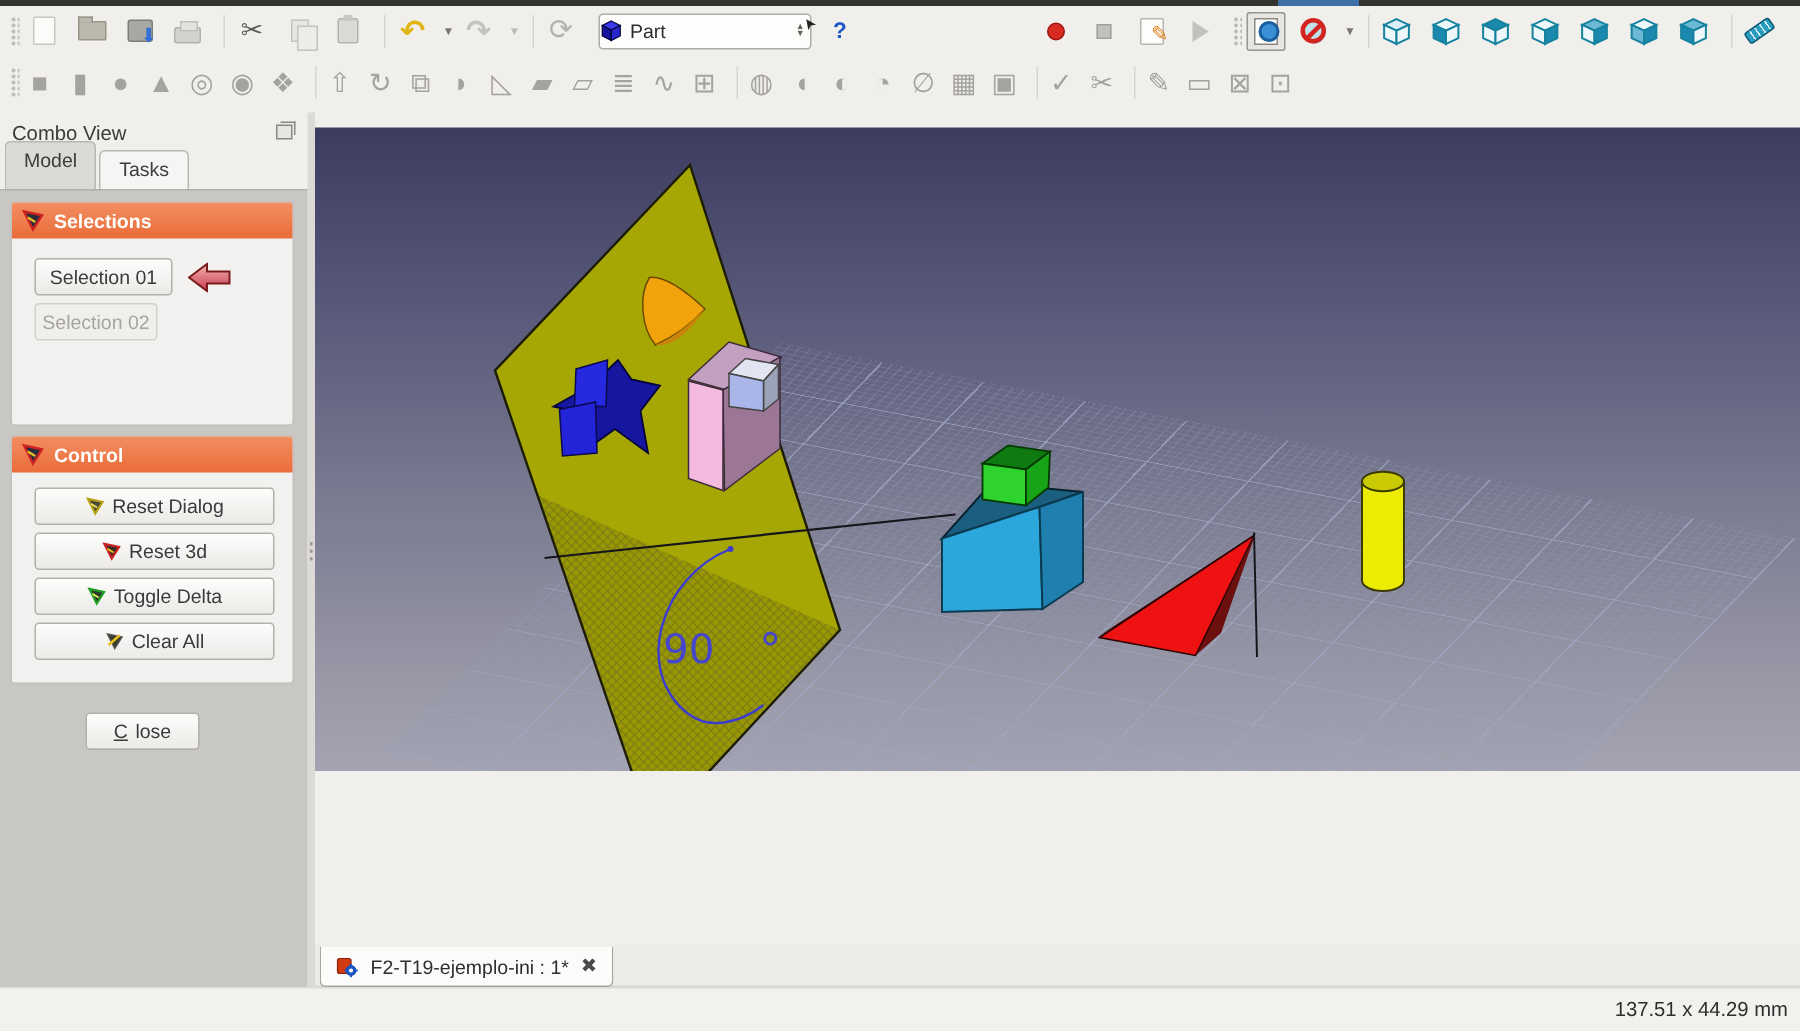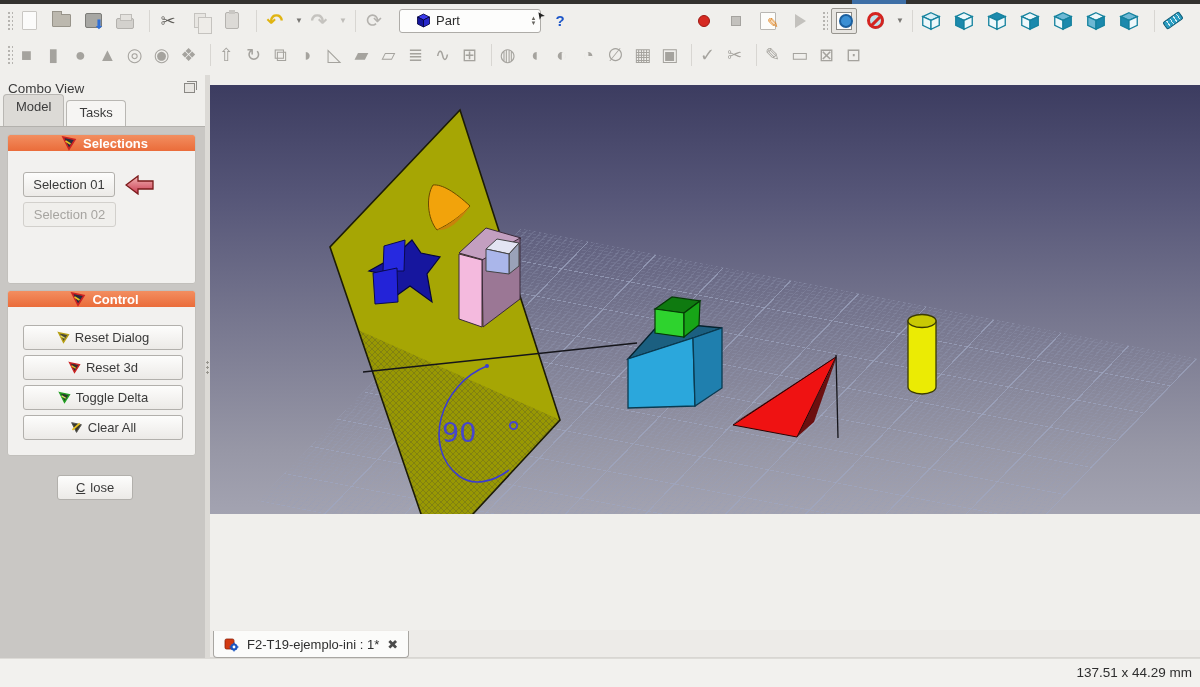--- a/index.html
+++ b/index.html
@@ -50,21 +50,21 @@
   .drawstyle { position:relative; }
   .drawstyle .globe { width:16px; height:16px; border-radius:50%; background:#bfe2ea; border:1px solid #8db4be; }
   .drawstyle .slash { position:absolute; left:4px; top:4px; width:17px; height:17px; border:3px solid #d42420; border-radius:50%; }
   .drawstyle .slash:before { content:""; position:absolute; left:-1px; top:5px; width:13px; height:3px; background:#d42420; transform:rotate(-45deg); }
   .ruler-shape { width:20px; height:9px; background:#2a9cc0; border:1px solid #0c5a74; border-radius:2px; transform:rotate(-35deg);
                  background-image:repeating-linear-gradient(90deg,transparent 0 3px,rgba(255,255,255,.8) 3px 4px); }
   .whats { font-size:15px; font-weight:bold; color:#1d56c8; position:relative; }
   .whats:before { content:"➤"; position:absolute; left:-11px; top:2px; font-size:10px; color:#222; transform:rotate(-125deg); }
 
   .wb-combo { height:24px; width:142px; background:#fdfdfc; border:1px solid #aeaca8; border-radius:3px;
-              display:flex; align-items:center; margin:0 6px; padding-left:16px; flex:none; }
+              display:flex; align-items:center; margin:0 6px; padding-left:0; flex:none; }
   .wb-combo .lbl { font-size:13px; color:#2d2d2d; margin-left:5px; flex:1; }
   .spin { width:13px; height:22px; display:flex; flex-direction:column; align-items:center; justify-content:center; color:#66645f; font-size:6px; line-height:5px; }
 
   .pticon { width:21px; height:24px; margin-right:6px; display:flex; align-items:center; justify-content:center;
             font-size:18px; color:#a5a39e; flex:none; }
   .pticon[data-name="toolbar-separator"] { width:1px; height:22px; background:#d8d6d2; margin:0 5px; font-size:0; }
 
   .cubeicon { width:26px; height:26px; margin-right:7px; display:flex; align-items:center; justify-content:center; flex:none; }
 
   
@@ -73,30 +73,30 @@
   .float-btn { position:absolute; right:10px; top:8px; width:11px; height:10px; border:1px solid #8a8884; background:#e8e6e2; }
   .float-btn:before { content:""; position:absolute; left:2px; top:-3px; width:9px; height:8px; border:1px solid #8a8884; border-bottom:none; border-left:none; }
   .tabs { position:absolute; left:3px; top:25px; height:26px; display:flex; align-items:flex-end; }
   .tab { font-size:13px; color:#3c3c3c; padding:4px 12px 12px; border:1px solid #b9b7b3; border-bottom:none;
          border-radius:4px 4px 0 0; background:#dcdad6; margin-right:2px; }
   .tab.active { background:#f6f5f3; position:relative; z-index:2; padding-bottom:6px; }
   .panel-body { position:absolute; left:0; top:51px; width:205px; height:532px; background:#c9c7c4; border-top:1px solid #b3b1ad; }
   .groupbox { position:absolute; left:7px; width:189px; background:#f2f1ef; border:1px solid #c2c0bc; border-radius:3px; }
   .gb-selections { top:7px; height:150px; }
   .gb-control { top:163px; height:166px; }
-  .gb-header { height:16px; background:linear-gradient(180deg,#f28e60,#ea6c3a); border-radius:2px 2px 0 0;
-               display:flex; align-items:center; padding-left:6px;justify-content:center; }
+  .gb-header { height:24px; background:linear-gradient(180deg,#f28e60,#ea6c3a); border-radius:2px 2px 0 0;
+               display:flex; align-items:center; padding-left:6px; }
   .gb-header .txt { color:#ffffff; font-size:13px; font-weight:bold; margin-left:6px; }
   .btn { display:flex; align-items:center; justify-content:center; gap:5px;
          border:1px solid #b2b0ac; border-radius:3px; background:linear-gradient(180deg,#fdfdfc,#eceae7);
          font-size:13px; color:#3a3a3a; }
   .btn.disabled { color:#a6a4a0; background:#f0efec; border-color:#d2d0cc; }
   .sel-btn1 { position:absolute; left:15px; top:37px; width:92px; height:25px; }
   .sel-arrow { position:absolute; left:117px; top:40px; }
-  .sel-btn2 { position:absolute; left:15px; top:67px; width:93px; height:25px; }
+  .sel-btn2 { position:absolute; left:15px; top:67px; width:82px; height:25px; }
   .ctl-btn { position:absolute; left:15px; width:160px; height:25px; }
   .close-btn { position:absolute; left:57px; top:348px; width:76px; height:25px; }
   u { text-decoration:underline; }
 
   .splitter { position:absolute; left:205px; top:75px; width:5px; height:583px; background:#dcdad6; }
   .splitter .dots { position:absolute; left:1px; top:285px; width:3px; height:14px;
                     background-image:radial-gradient(circle,#98968f 1px,transparent 1.2px); background-size:3px 5px; }
 
   
   .viewport { position:absolute; left:210px; top:85px; width:990px; height:429px; overflow:hidden;

